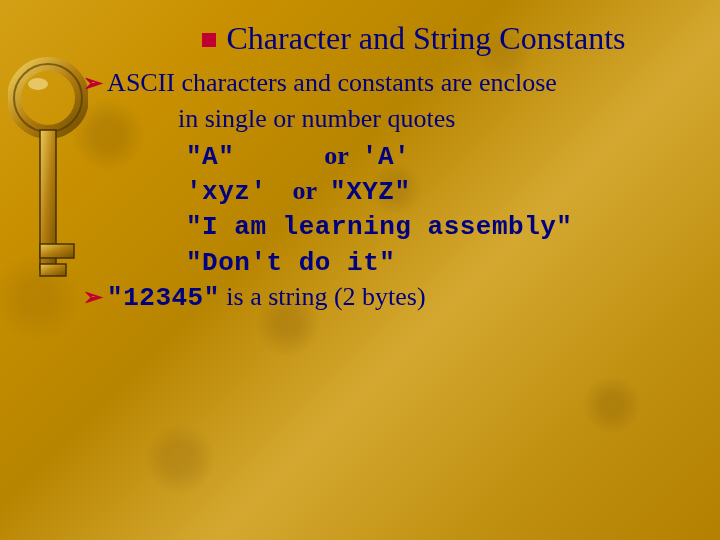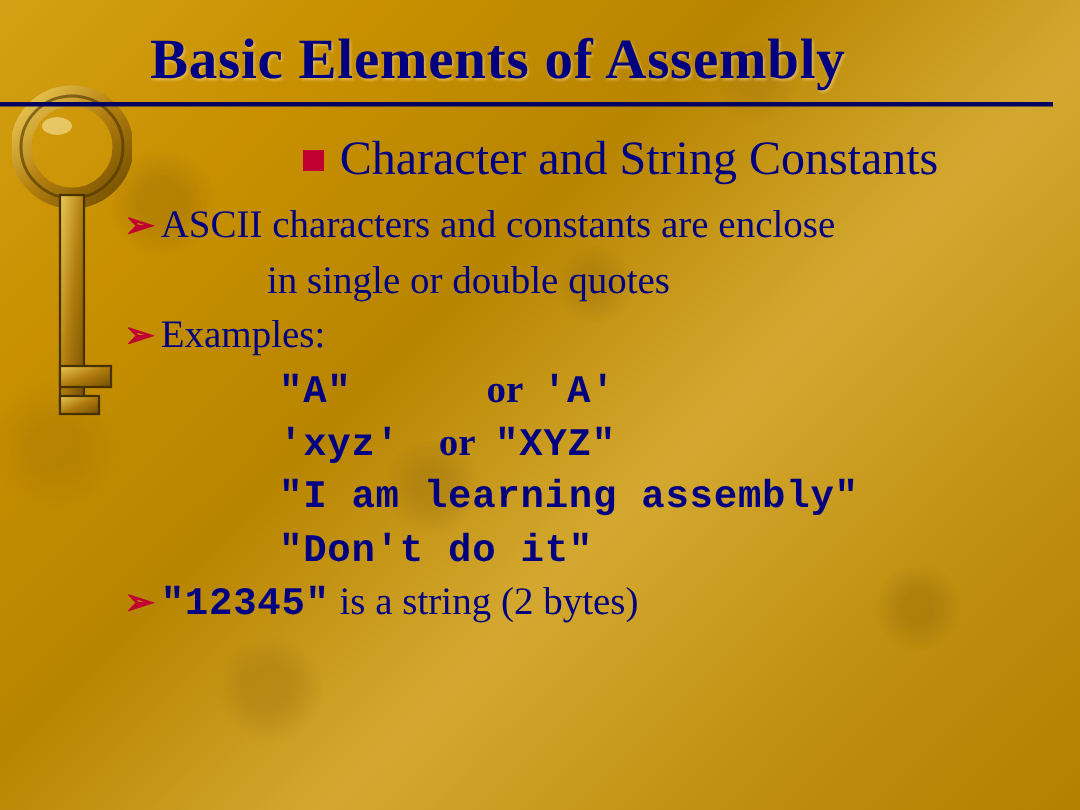--- a/index.html
+++ b/index.html
@@ -107,36 +107,32 @@
   <rect x="32" y="76" width="16" height="140" fill="url(#g1)" stroke="#3a2800" stroke-width="1.5"></rect>
 
   <rect x="32" y="190" width="34" height="14" fill="url(#g1)" stroke="#3a2800" stroke-width="1.5"></rect>
   <rect x="32" y="210" width="26" height="12" fill="url(#g1)" stroke="#3a2800" stroke-width="1.5"></rect>
 
   <ellipse cx="30" cy="30" rx="10" ry="6" fill="#fff5c0" opacity=".55"></ellipse>
 </svg>
 
 <div class="content">
 
-  <h1 class="title">Basic Elements of Assembly</h1>
 
   <div class="lvl1">
     <span class="bullet-sq"></span><span>Character and String Constants</span>
   </div>
 
   <div class="lvl2">
     <span class="arrow">➢</span><span>ASCII characters and constants are enclose</span>
   </div>
   <div class="lvl2" style="padding-left:178px;">
-    <span>in single or double quotes</span>
+    <span>in single or number quotes</span>
   </div>
 
-  <div class="lvl2">
-    <span class="arrow">➢</span><span>Examples:</span>
-  </div>
 
   <div class="lvl3">
     <span class="mono">"A"</span><span class="pad-or1"></span><span class="or-word">or</span>&nbsp;&nbsp;<span class="mono">'A'</span>
   </div>
 
   <div class="lvl3">
     <span class="mono">'xyz'</span><span class="pad-or2"></span><span class="or-word">or</span>&nbsp;&nbsp;<span class="mono">"XYZ"</span>
   </div>
 
   <div class="lvl3">

